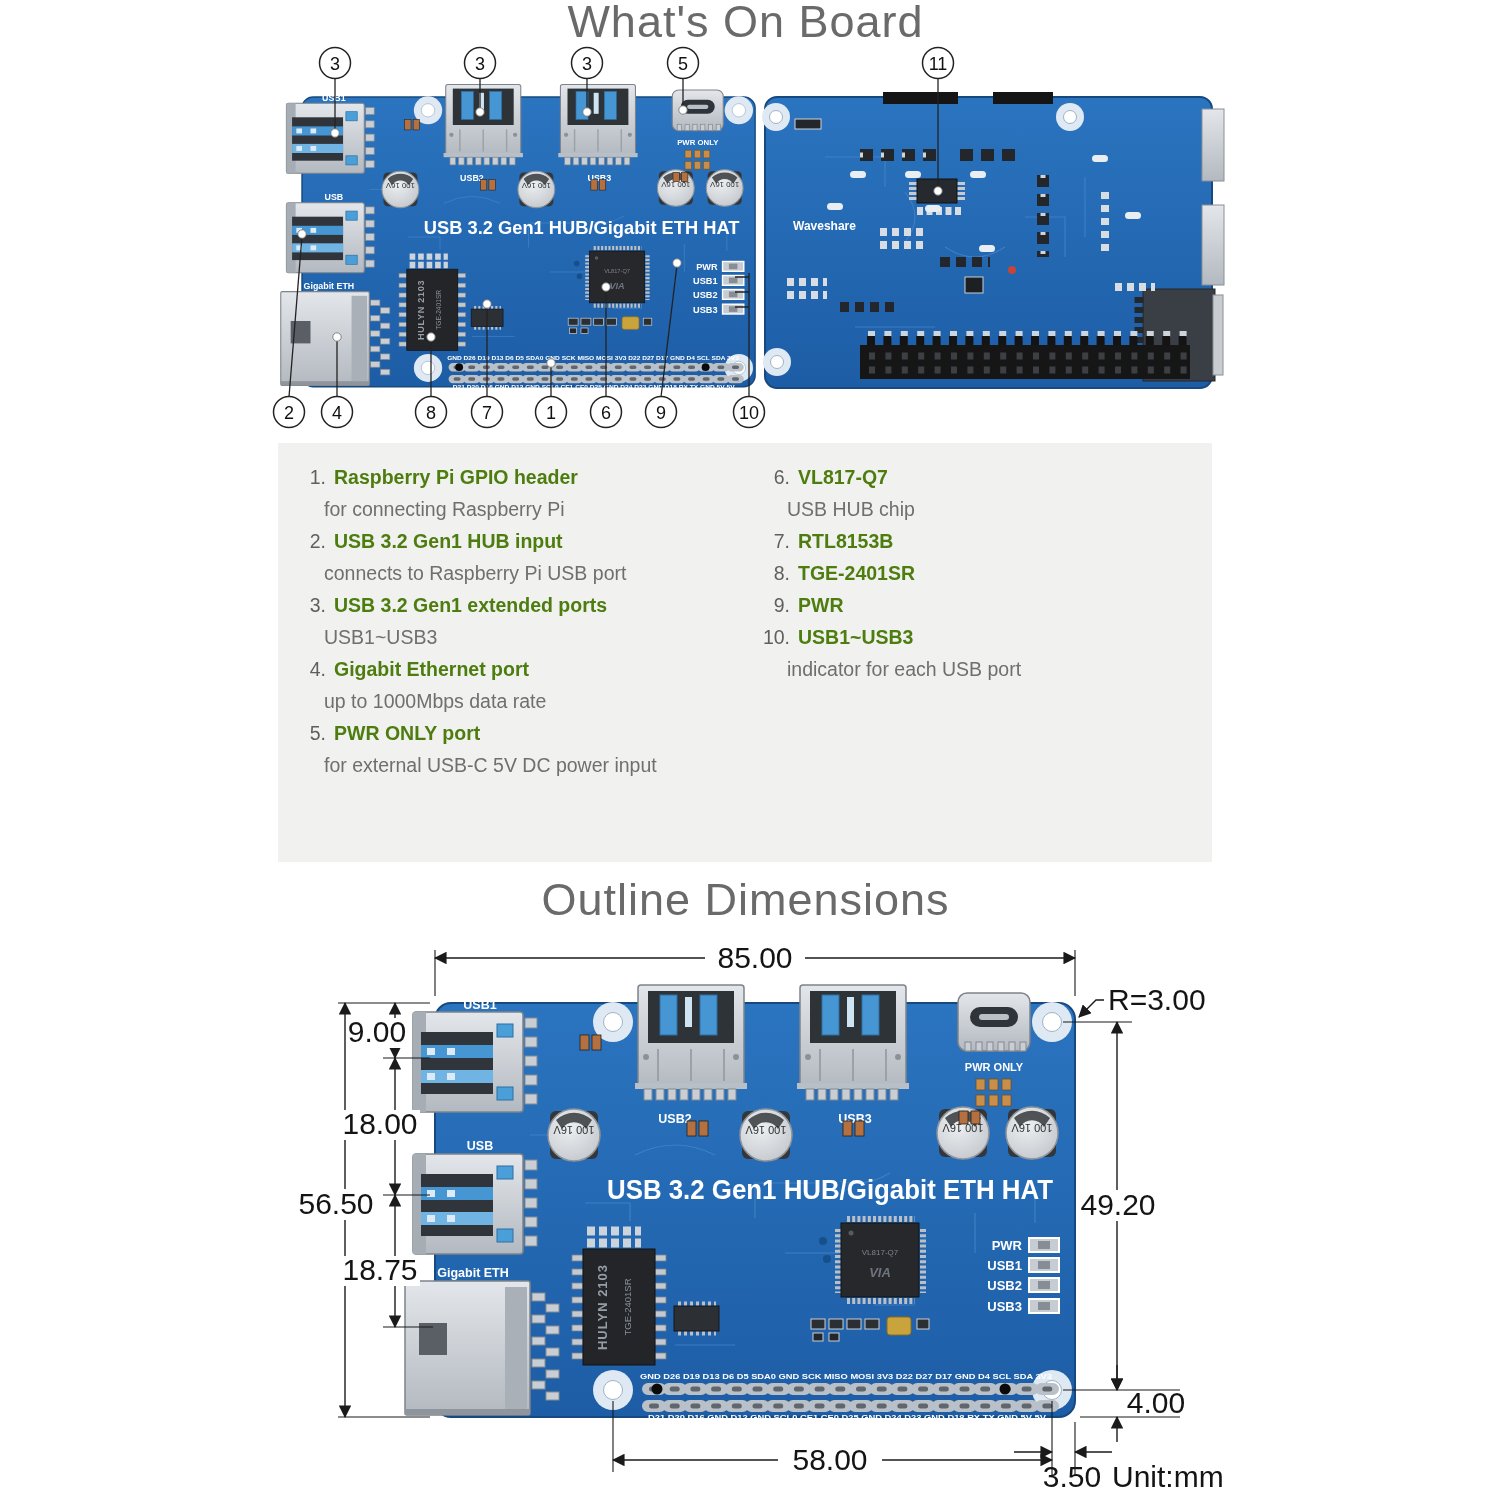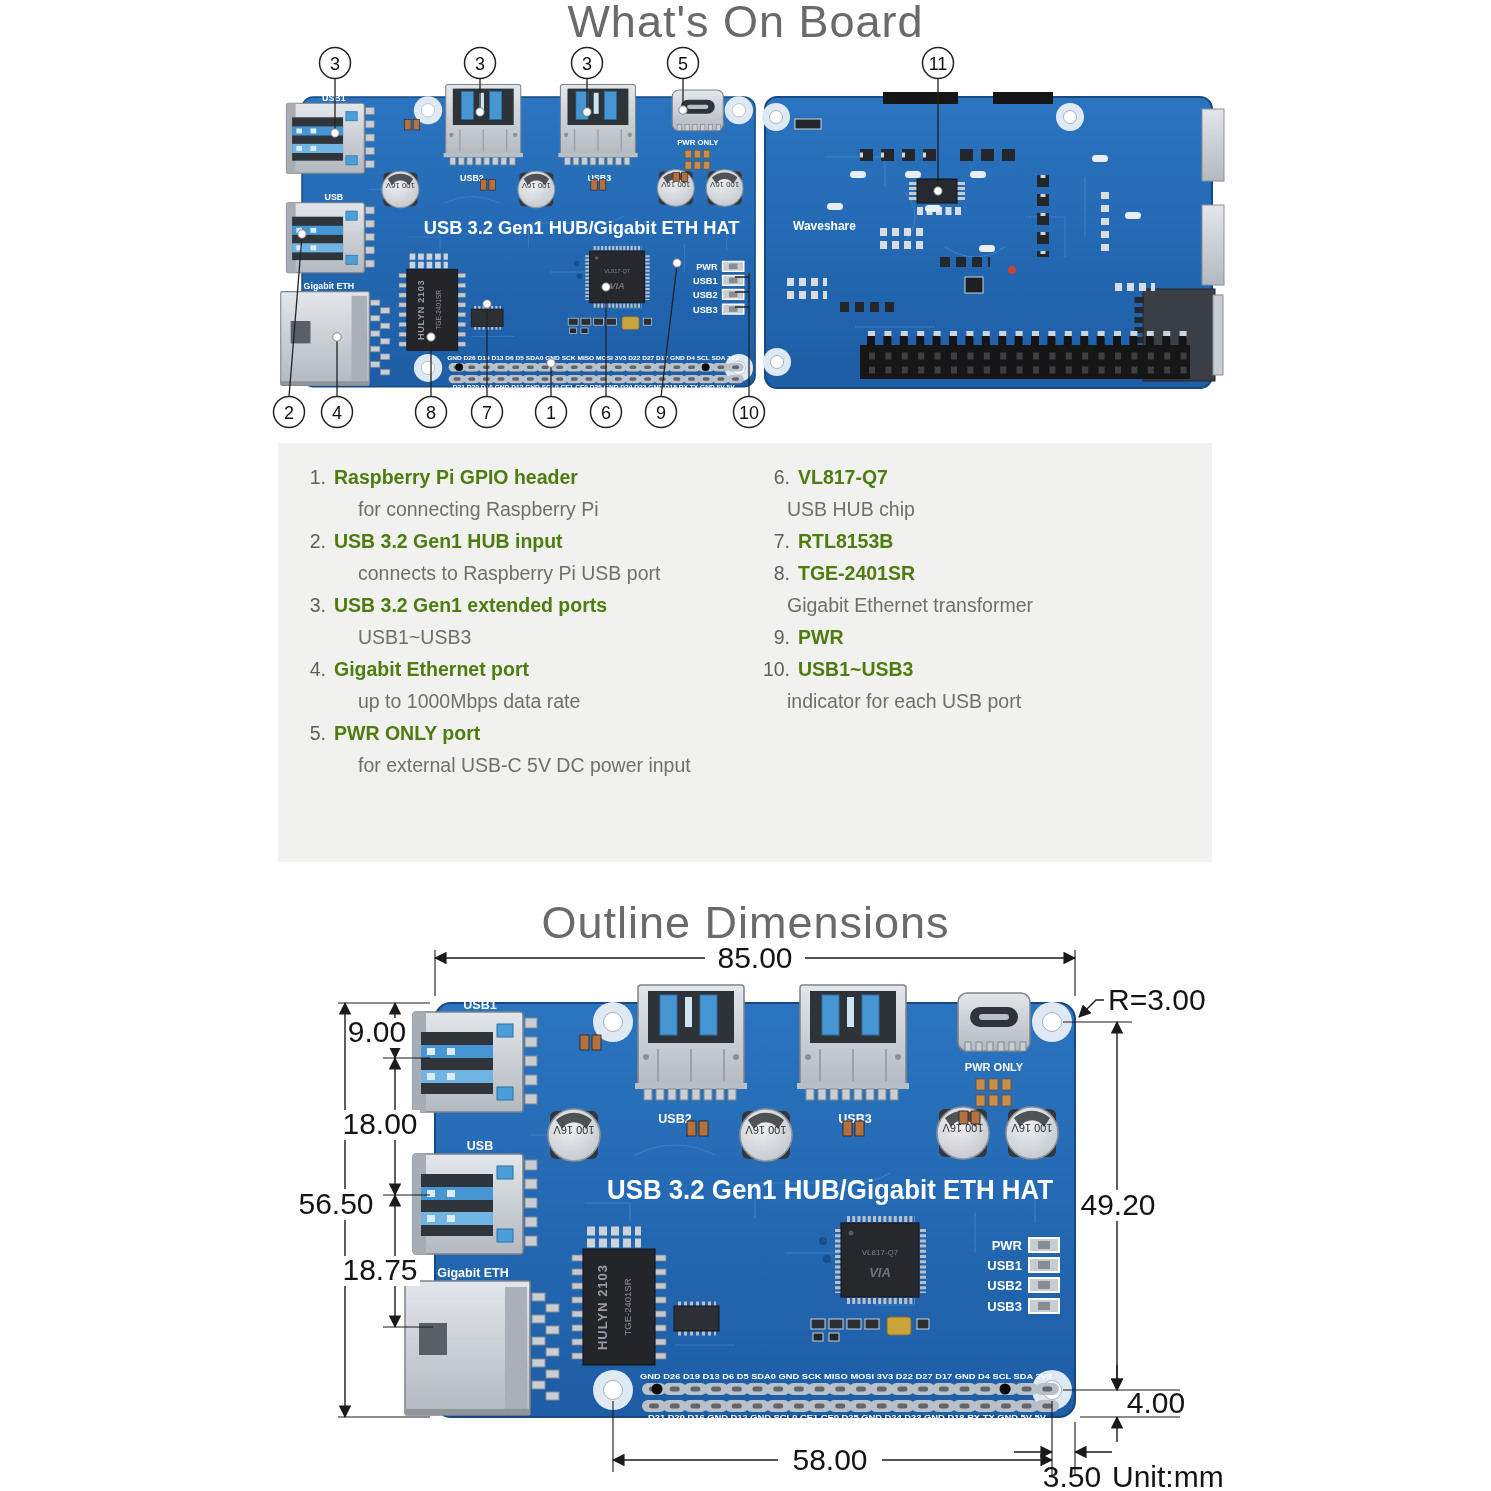--- a/index.html
+++ b/index.html
@@ -1,35 +1,35 @@
 <!DOCTYPE html>
 <html><head>
 <meta charset="utf-8">
 <style>
   html,body{margin:0;padding:0;}
   body{width:1491px;height:1491px;background:#ffffff;position:relative;
        font-family:"Liberation Sans",sans-serif;overflow:hidden;}
   .sec-title{position:absolute;left:0;width:1491px;text-align:center;
              font-size:45px;color:#6a6a6a;letter-spacing:1px;}
   #title-board{top:-4px;}
-  #title-dims{top:897px;}
+  #title-dims{top:874px;}
   svg{position:absolute;left:0;}
   #top-diagram{top:0;}
   #dim-diagram{top:860px;}
   
   .legend{position:absolute;left:278px;top:443px;width:934px;height:419px;
           background:#f1f1ef;font-size:19.5px;}
   .legend .col{position:absolute;top:18px;}
   .legend .col.left{left:14px;width:450px;}
   .legend .col.right{left:468px;width:460px;}
   .legend .t-row{display:flex;line-height:32px;}
   .legend .num{width:34px;min-width:34px;text-align:right;margin-right:8px;color:#5f5f5f;}
   .legend .col.right .num{width:44px;min-width:44px;}
   .legend .t{font-weight:bold;color:#4d7c0f;}
-  .legend .d{line-height:32px;color:#6f6f6f;margin-left:66px;}
+  .legend .d{line-height:32px;color:#6f6f6f;margin-left:32px;}
   .legend .col.right .d{margin-left:41px;}
   
   .silk{fill:#ffffff;font-weight:bold;}
   .dim{stroke:#1a1a1a;stroke-width:1.4;fill:none;}
   .ext{stroke:#1a1a1a;stroke-width:1.1;fill:none;}
   .dimtxt{font-size:30px;fill:#141414;}
   .leader{stroke:#222;stroke-width:1.3;fill:none;}
   .co-circ{fill:#ffffff;stroke:#222;stroke-width:1.5;}
   .co-num{font-size:18px;fill:#111;text-anchor:middle;}
   .lblbg{fill:#ffffff;}
@@ -507,21 +507,20 @@
       <div class="t-row">
           <span class="num">7.</span>
           <span class="t">RTL8153B</span>
         </div>
     </div>
     <div class="item">
       <div class="t-row">
           <span class="num">8.</span>
           <span class="t">TGE-2401SR</span>
         </div>
-      <div class="d">Gigabit Ethernet transformer</div>
     </div>
     <div class="item">
       <div class="t-row">
           <span class="num">9.</span>
           <span class="t">PWR</span>
         </div>
     </div>
     <div class="item">
       <div class="t-row">
           <span class="num">10.</span>

